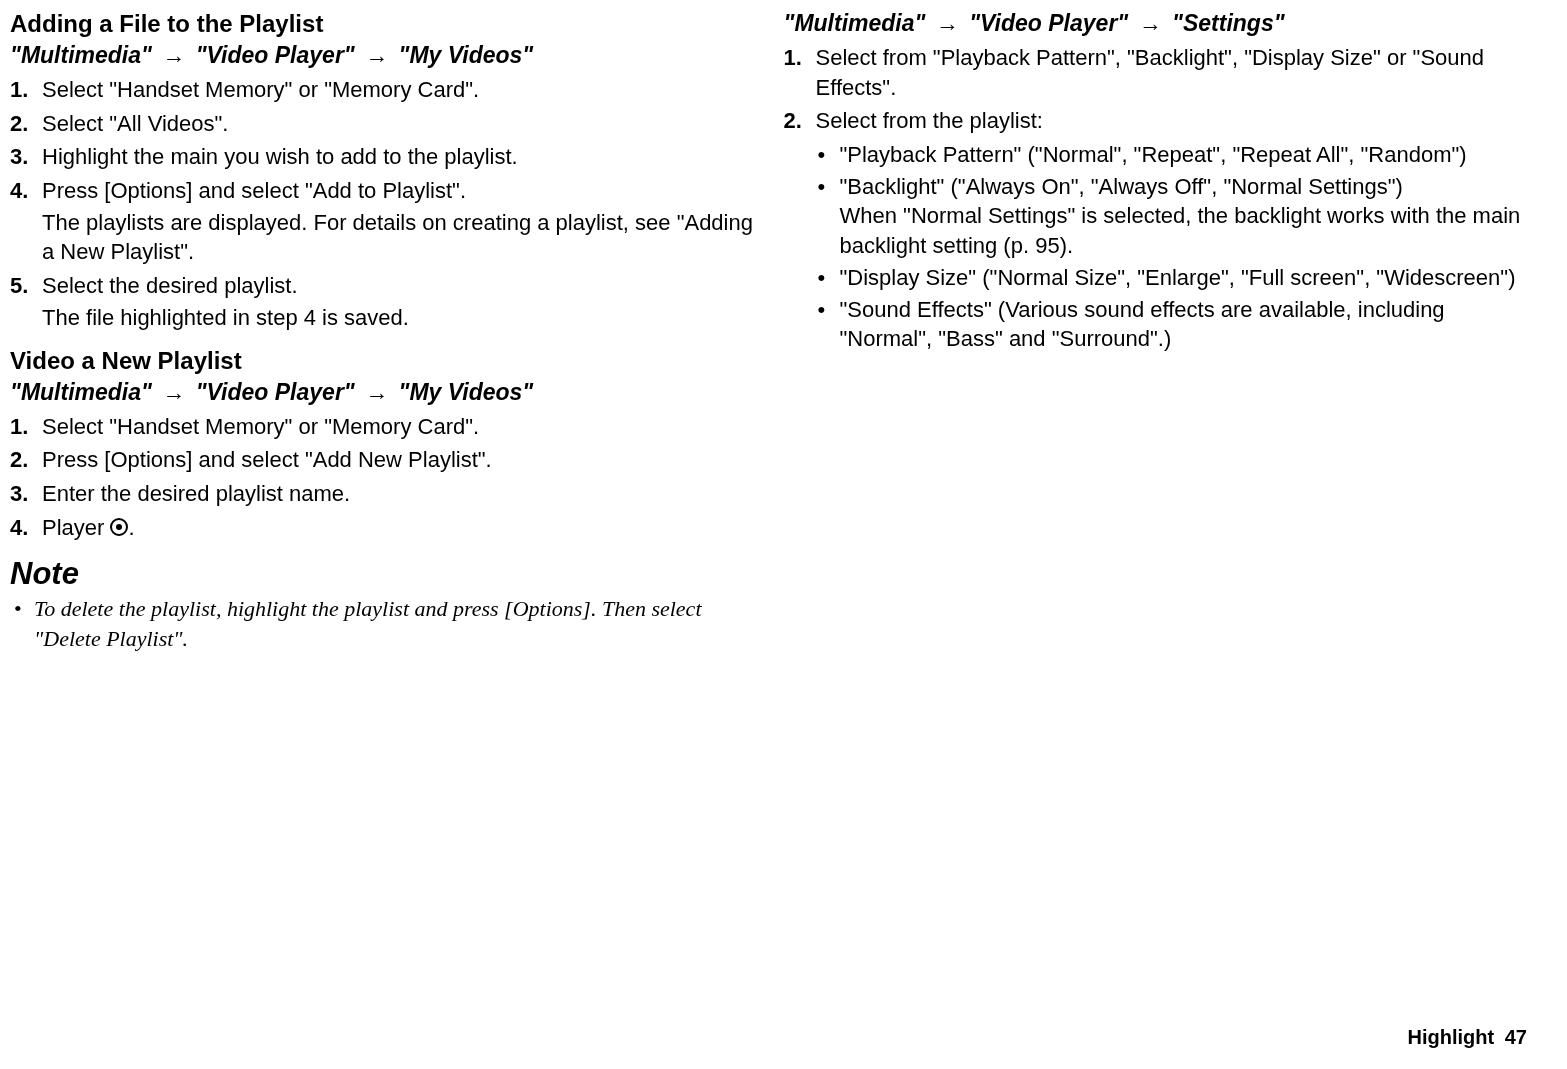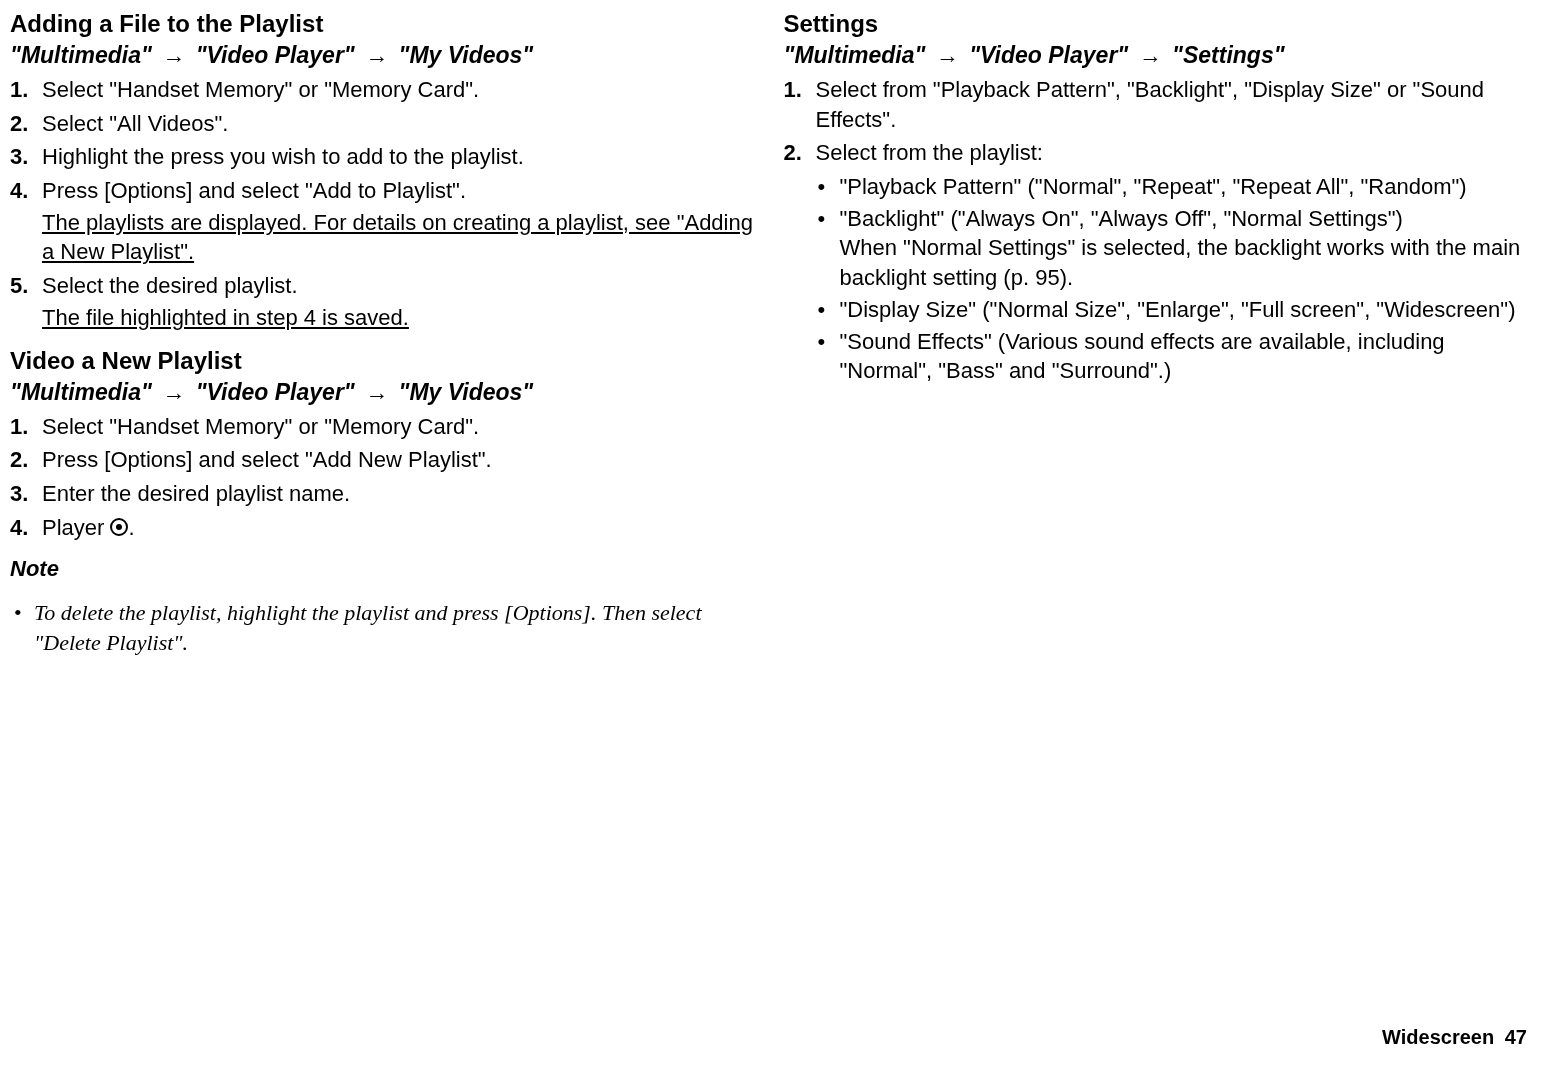--- a/index.html
+++ b/index.html
@@ -55,27 +55,26 @@
     ol.steps > li::before {
       content: counter(step) ".";
       position: absolute;
       left: 0;
       font-weight: bold;
     }
     .step-detail {
       font-size: 22px;
       line-height: 1.35;
       margin-top: 2px;
-      text-decoration: underline;
     }
     .note-title {
       font-weight: bold;
       font-style: italic;
-      font-size: 22px;
-      margin-bottom: 16px;
+      font-size: 31px;
+      margin-bottom: 2px;
     }
     ul.note-list {
       list-style: none;
     }
     ul.note-list > li {
       position: relative;
       padding-left: 24px;
       font-size: 22px;
       font-style: italic;
       line-height: 1.35;
@@ -151,21 +150,21 @@
       <div class="nav-path">
         <span>"Multimedia"</span>
         <span class="arrow">→</span>
         <span>"Video Player"</span>
         <span class="arrow">→</span>
         <span>"My Videos"</span>
       </div>
       <ol class="steps">
         <li><span>Select "Handset Memory" or "Memory Card".</span></li>
         <li><span>Select "All Videos".</span></li>
-        <li><span>Highlight the press you wish to add to the playlist.</span></li>
+        <li><span>Highlight the main you wish to add to the playlist.</span></li>
         <li>
           <span>Press [Options] and select "Add to Playlist".</span>
           <div class="step-detail">The playlists are displayed. For details on creating a playlist, see "Adding a New Playlist".</div>
         </li>
         <li>
           <span>Select the desired playlist.</span>
           <div class="step-detail">The file highlighted in step 4 is saved.</div>
         </li>
       </ol>
     </div>
@@ -194,21 +193,20 @@
       <ul class="note-list">
         <li><span>To delete the playlist, highlight the playlist and press [Options]. Then select "Delete Playlist".</span></li>
       </ul>
     </div>
 
   </div>
 
   <div class="column">
 
     <div class="section-block">
-      <div class="section-title">Settings</div>
       <div class="nav-path">
         <span>"Multimedia"</span>
         <span class="arrow">→</span>
         <span>"Video Player"</span>
         <span class="arrow">→</span>
         <span>"Settings"</span>
       </div>
       <ol class="steps">
         <li><span>Select from "Playback Pattern", "Backlight", "Display Size" or "Sound Effects".</span></li>
         <li>
@@ -223,15 +221,15 @@
             <li><span>"Sound Effects" (Various sound effects are available, including "Normal", "Bass" and "Surround".)</span></li>
           </ul>
         </li>
       </ol>
     </div>
 
   </div>
 </div>
 
 <div class="footer">
-  <span class="footer-label">Widescreen</span>
+  <span class="footer-label">Highlight</span>
   <span class="footer-page">47</span>
 </div>
 
 </body></html>

